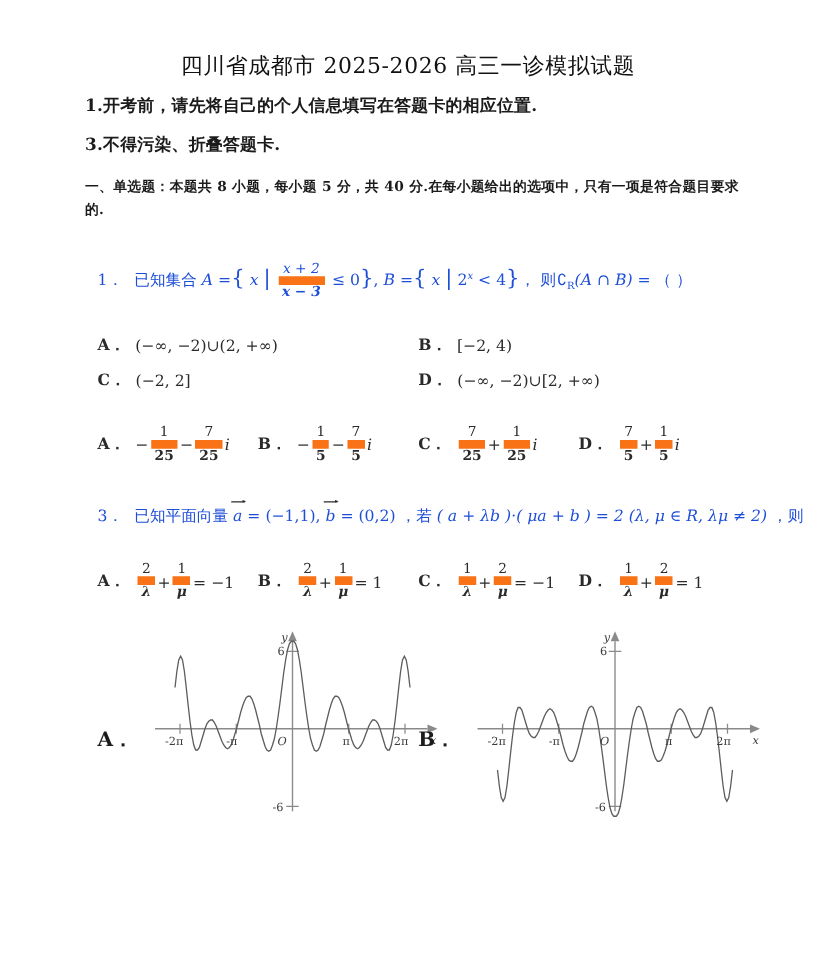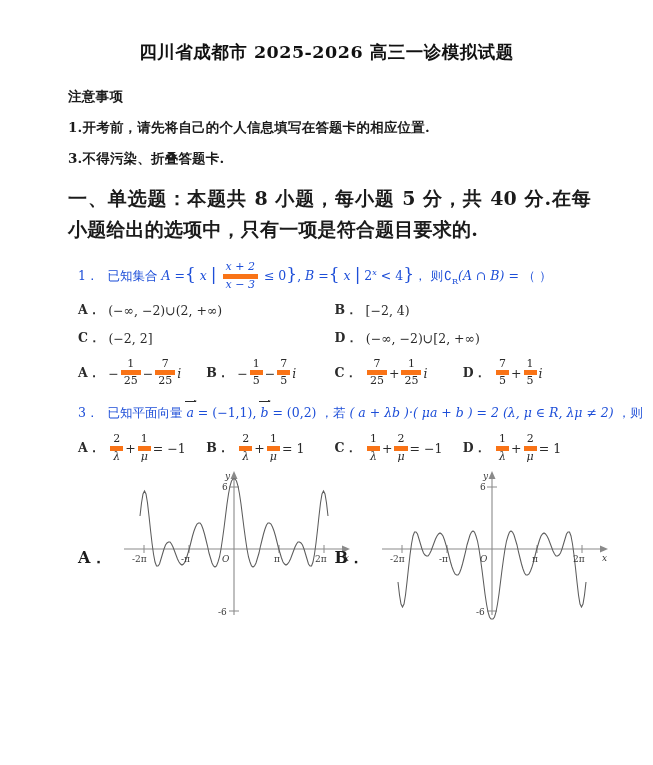--- a/index.html
+++ b/index.html
@@ -20,21 +20,21 @@
     height: 765px;
     padding: 0;
     box-sizing: border-box;
     position: relative;
   }
 
   
   .doc-title {
     text-align: center;
     font-size: 17.5px;
-    font-weight: bold;
+    font-weight: normal;
     letter-spacing: 0.5px;
     margin: 0;
     padding-top: 40px;
     color: #111;
   }
 
   
   .notice-wrap {
     padding: 0 62px 0 68px;
   }
@@ -47,21 +47,21 @@
   .notice-item {
     font-size: 13.5px;
     font-weight: bold;
     margin-top: 13px;
     letter-spacing: 0.2px;
     line-height: 1.3;
   }
 
   
   .section-head {
-    font-size: 19px;
+    font-size: 11px;
     font-weight: bold;
     margin-top: 16px;
     line-height: 1.65;
     letter-spacing: 0.2px;
     text-align: justify;
   }
 
   
   .q-wrap {
     padding: 0 62px 0 78px;
@@ -95,28 +95,28 @@
   }
   .opt-body { display: inline-flex; align-items: center; }
 
   
   .mi { font-style: italic; font-family: "DejaVu Serif", "Liberation Serif", serif; }
   .frac {
     display: inline-flex;
     flex-direction: column;
     align-items: center;
     vertical-align: middle;
-    margin: 0 2px;
+    margin: 16px 2px;
     font-size: 11px;
     line-height: 1.12;
     position: relative;
     top: -0.5px;
   }
   .frac .num { padding: 0 3px; }
-  .frac .den { padding: 0 3px; border-top: 5px solid #f97316; }
+  .frac .den { padding: 0 3px; border-top: 7px solid #f97316; font-weight: bold; }
   .vec {
     position: relative;
     display: inline-block;
     font-style: italic;
   }
   .vec::after {
     content: "";
     position: absolute;
     left: -1px; right: -2px; top: -3px;
     height: 4px;
@@ -169,21 +169,20 @@
   .axlabel.plain { font-style: normal; }
 </style>
 </head>
 <body>
 
 <div class="page">
 
   <h1 class="doc-title">四川省成都市 2025-2026 高三一诊模拟试题</h1>
 
   <div class="notice-wrap">
-    <div class="notice-heading">注意事项</div>
     <div class="notice-item">1.开考前，请先将自己的个人信息填写在答题卡的相应位置.</div>
     <div class="notice-item">3.不得污染、折叠答题卡.</div>
     <div class="section-head">一、单选题：本题共 8 小题，每小题 5 分，共 40 分.在每小题给出的选项中，只有一项是符合题目要求的.</div>
   </div>
 
   <div class="q-wrap">
 
     <div class="question">
       <span class="q-num">1．</span>
       <span>已知集合</span>

